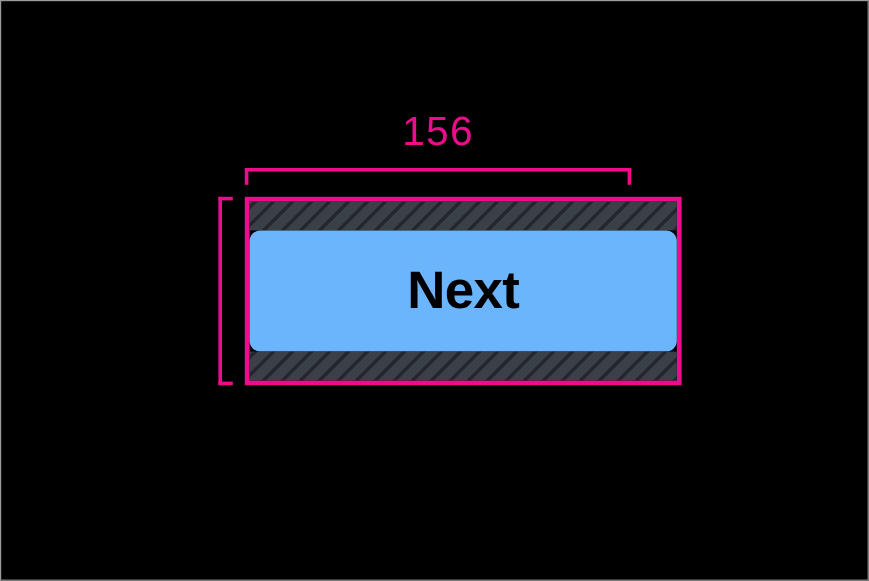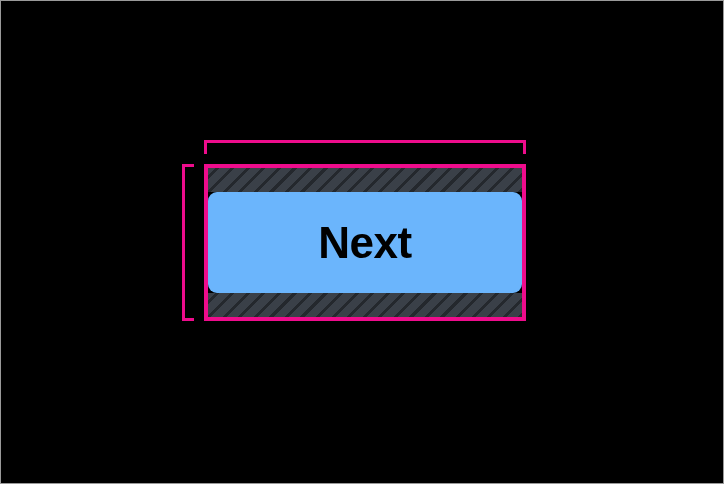--- a/index.html
+++ b/index.html
@@ -75,21 +75,21 @@
     border: 3px solid #ee0c8c;
     border-right: none;
   }
 
   
 
   #element-box {
     position: absolute;
     left: 203px;
     top: 163px;
-    width: 322px;
+    width: 364px;
     height: 157px;
     box-sizing: border-box;
     border: 4px solid #ee0c8c;
     background: #000;
     display: flex;
     flex-direction: column;
   }
 
   
   .hatch-band {
@@ -129,20 +129,21 @@
     line-height: 44px;
     letter-spacing: -0.5px;
     user-select: none;
   }
 </style>
 </head>
 <body>
 
 <div id="canvas">
 
+  <div class="dim-label" id="width-label">156</div>
 
   <div id="width-bracket"></div>
 
 
   <div id="height-bracket"></div>
 
   <div id="element-box">
 
     <div class="hatch-band"></div>
 

